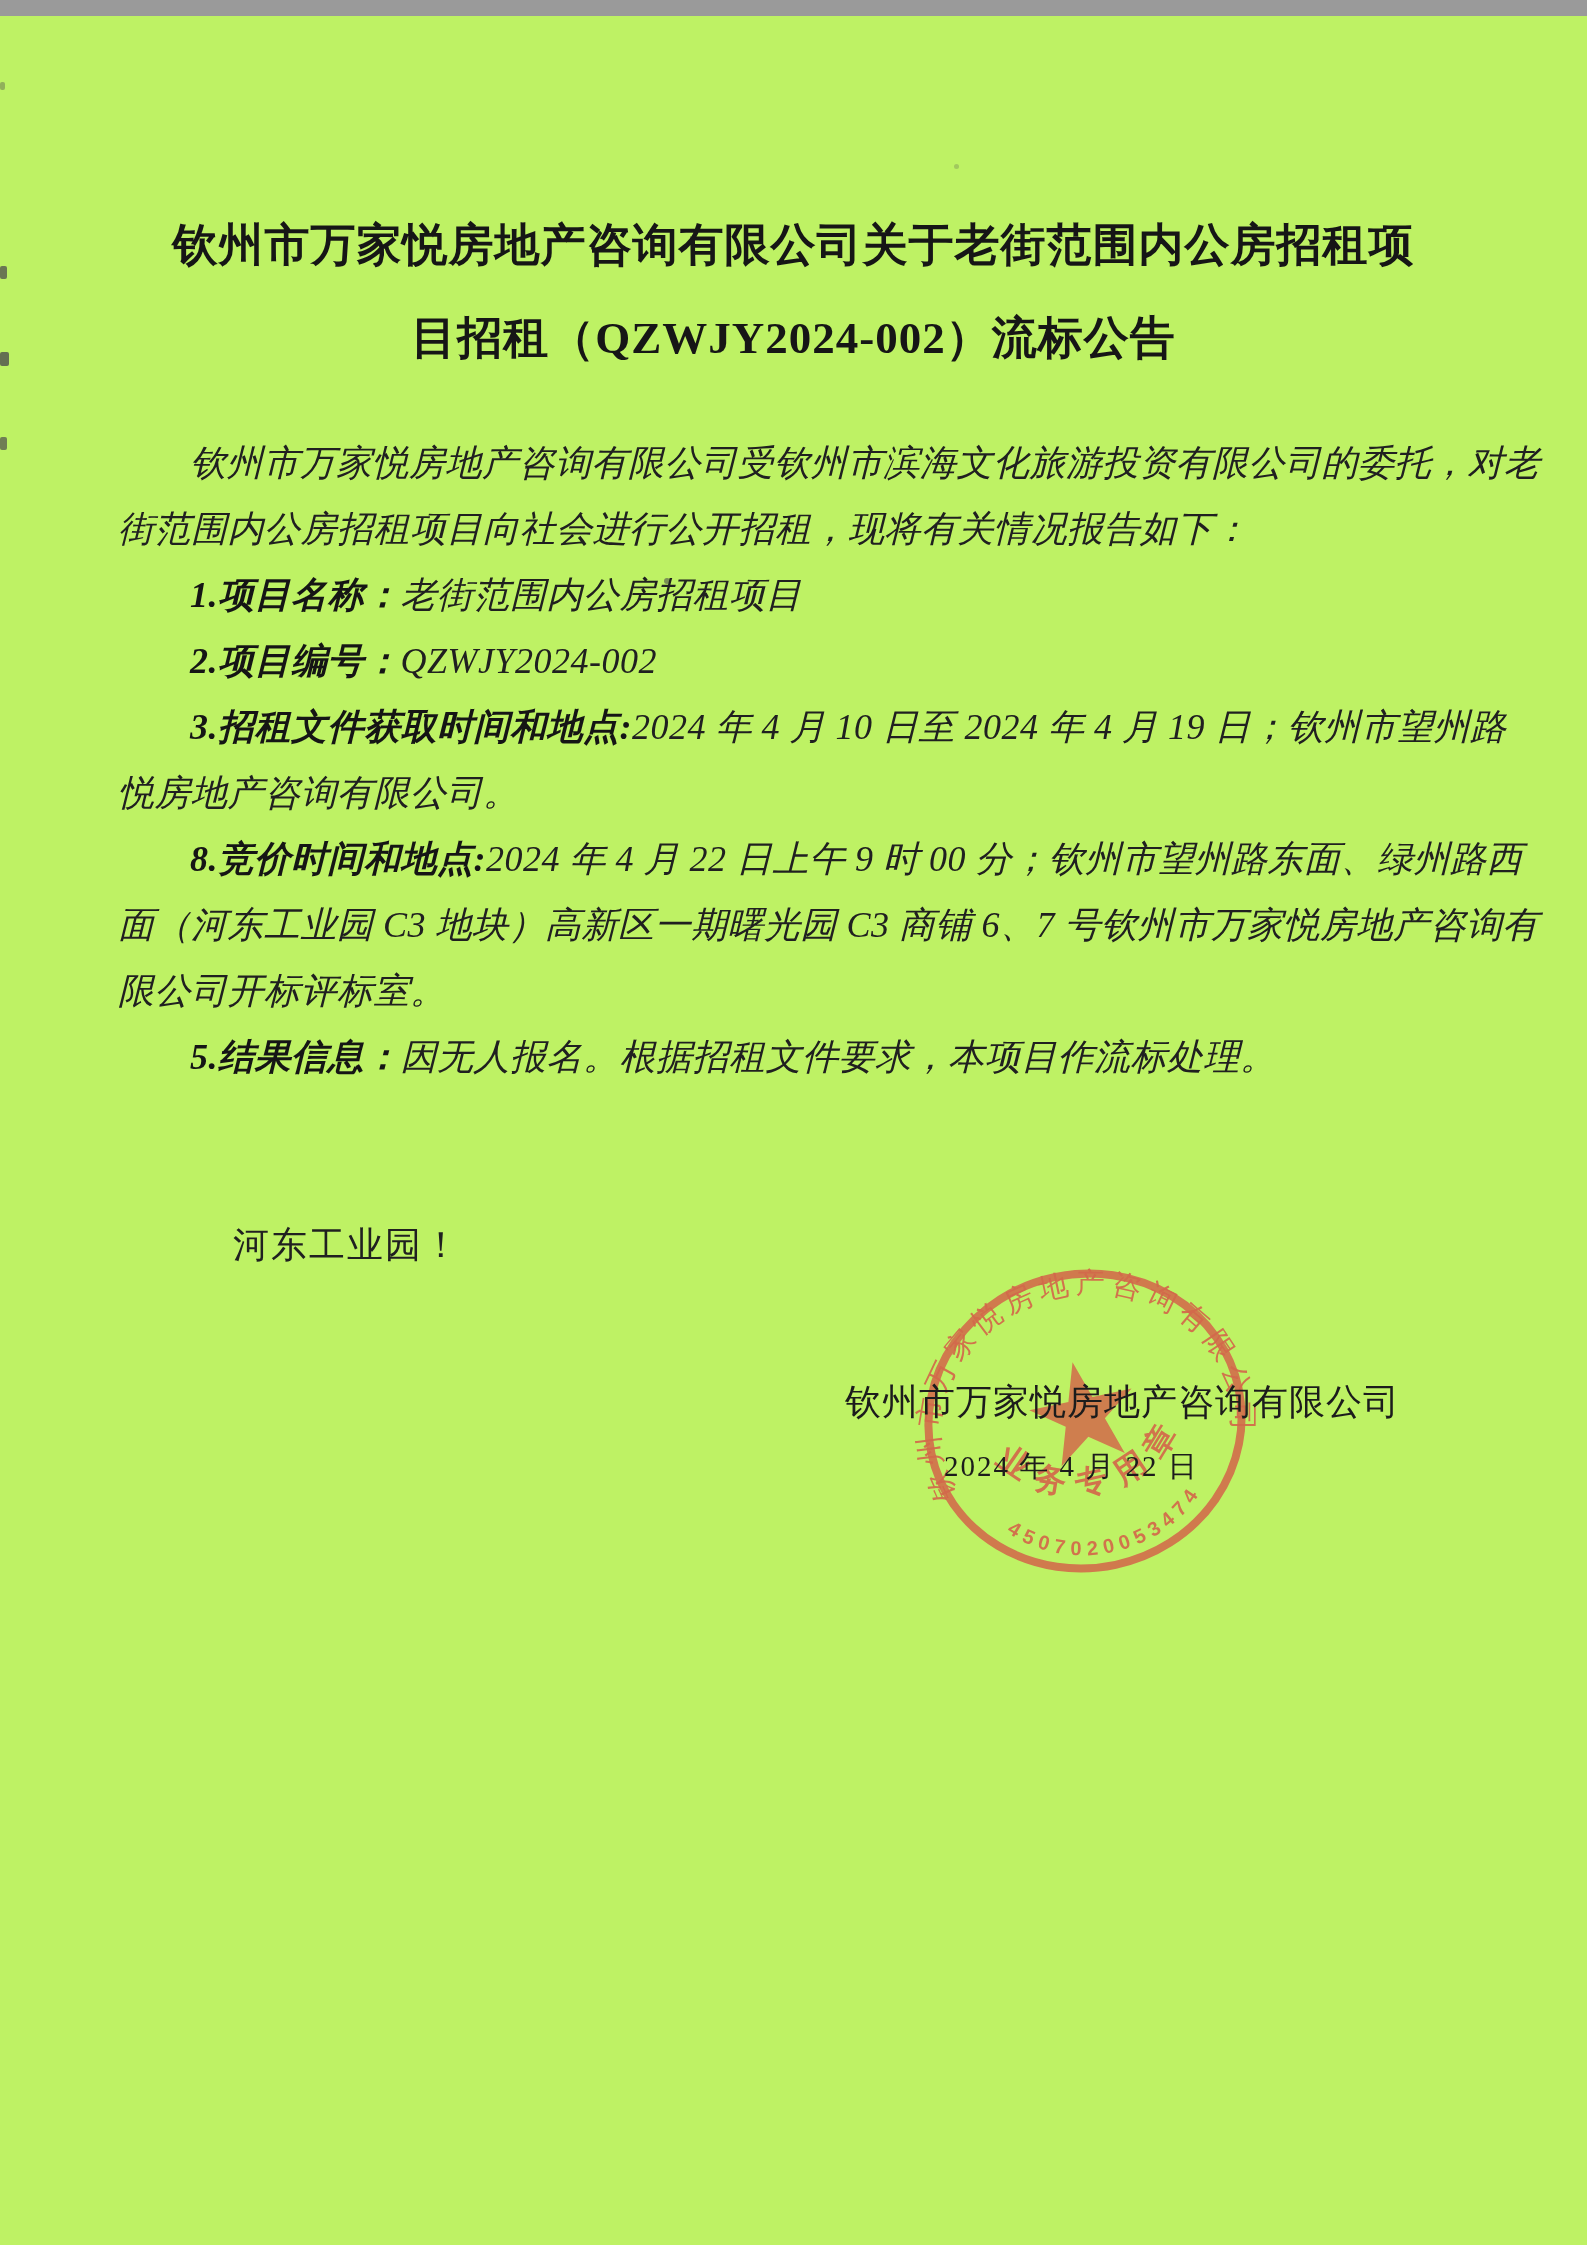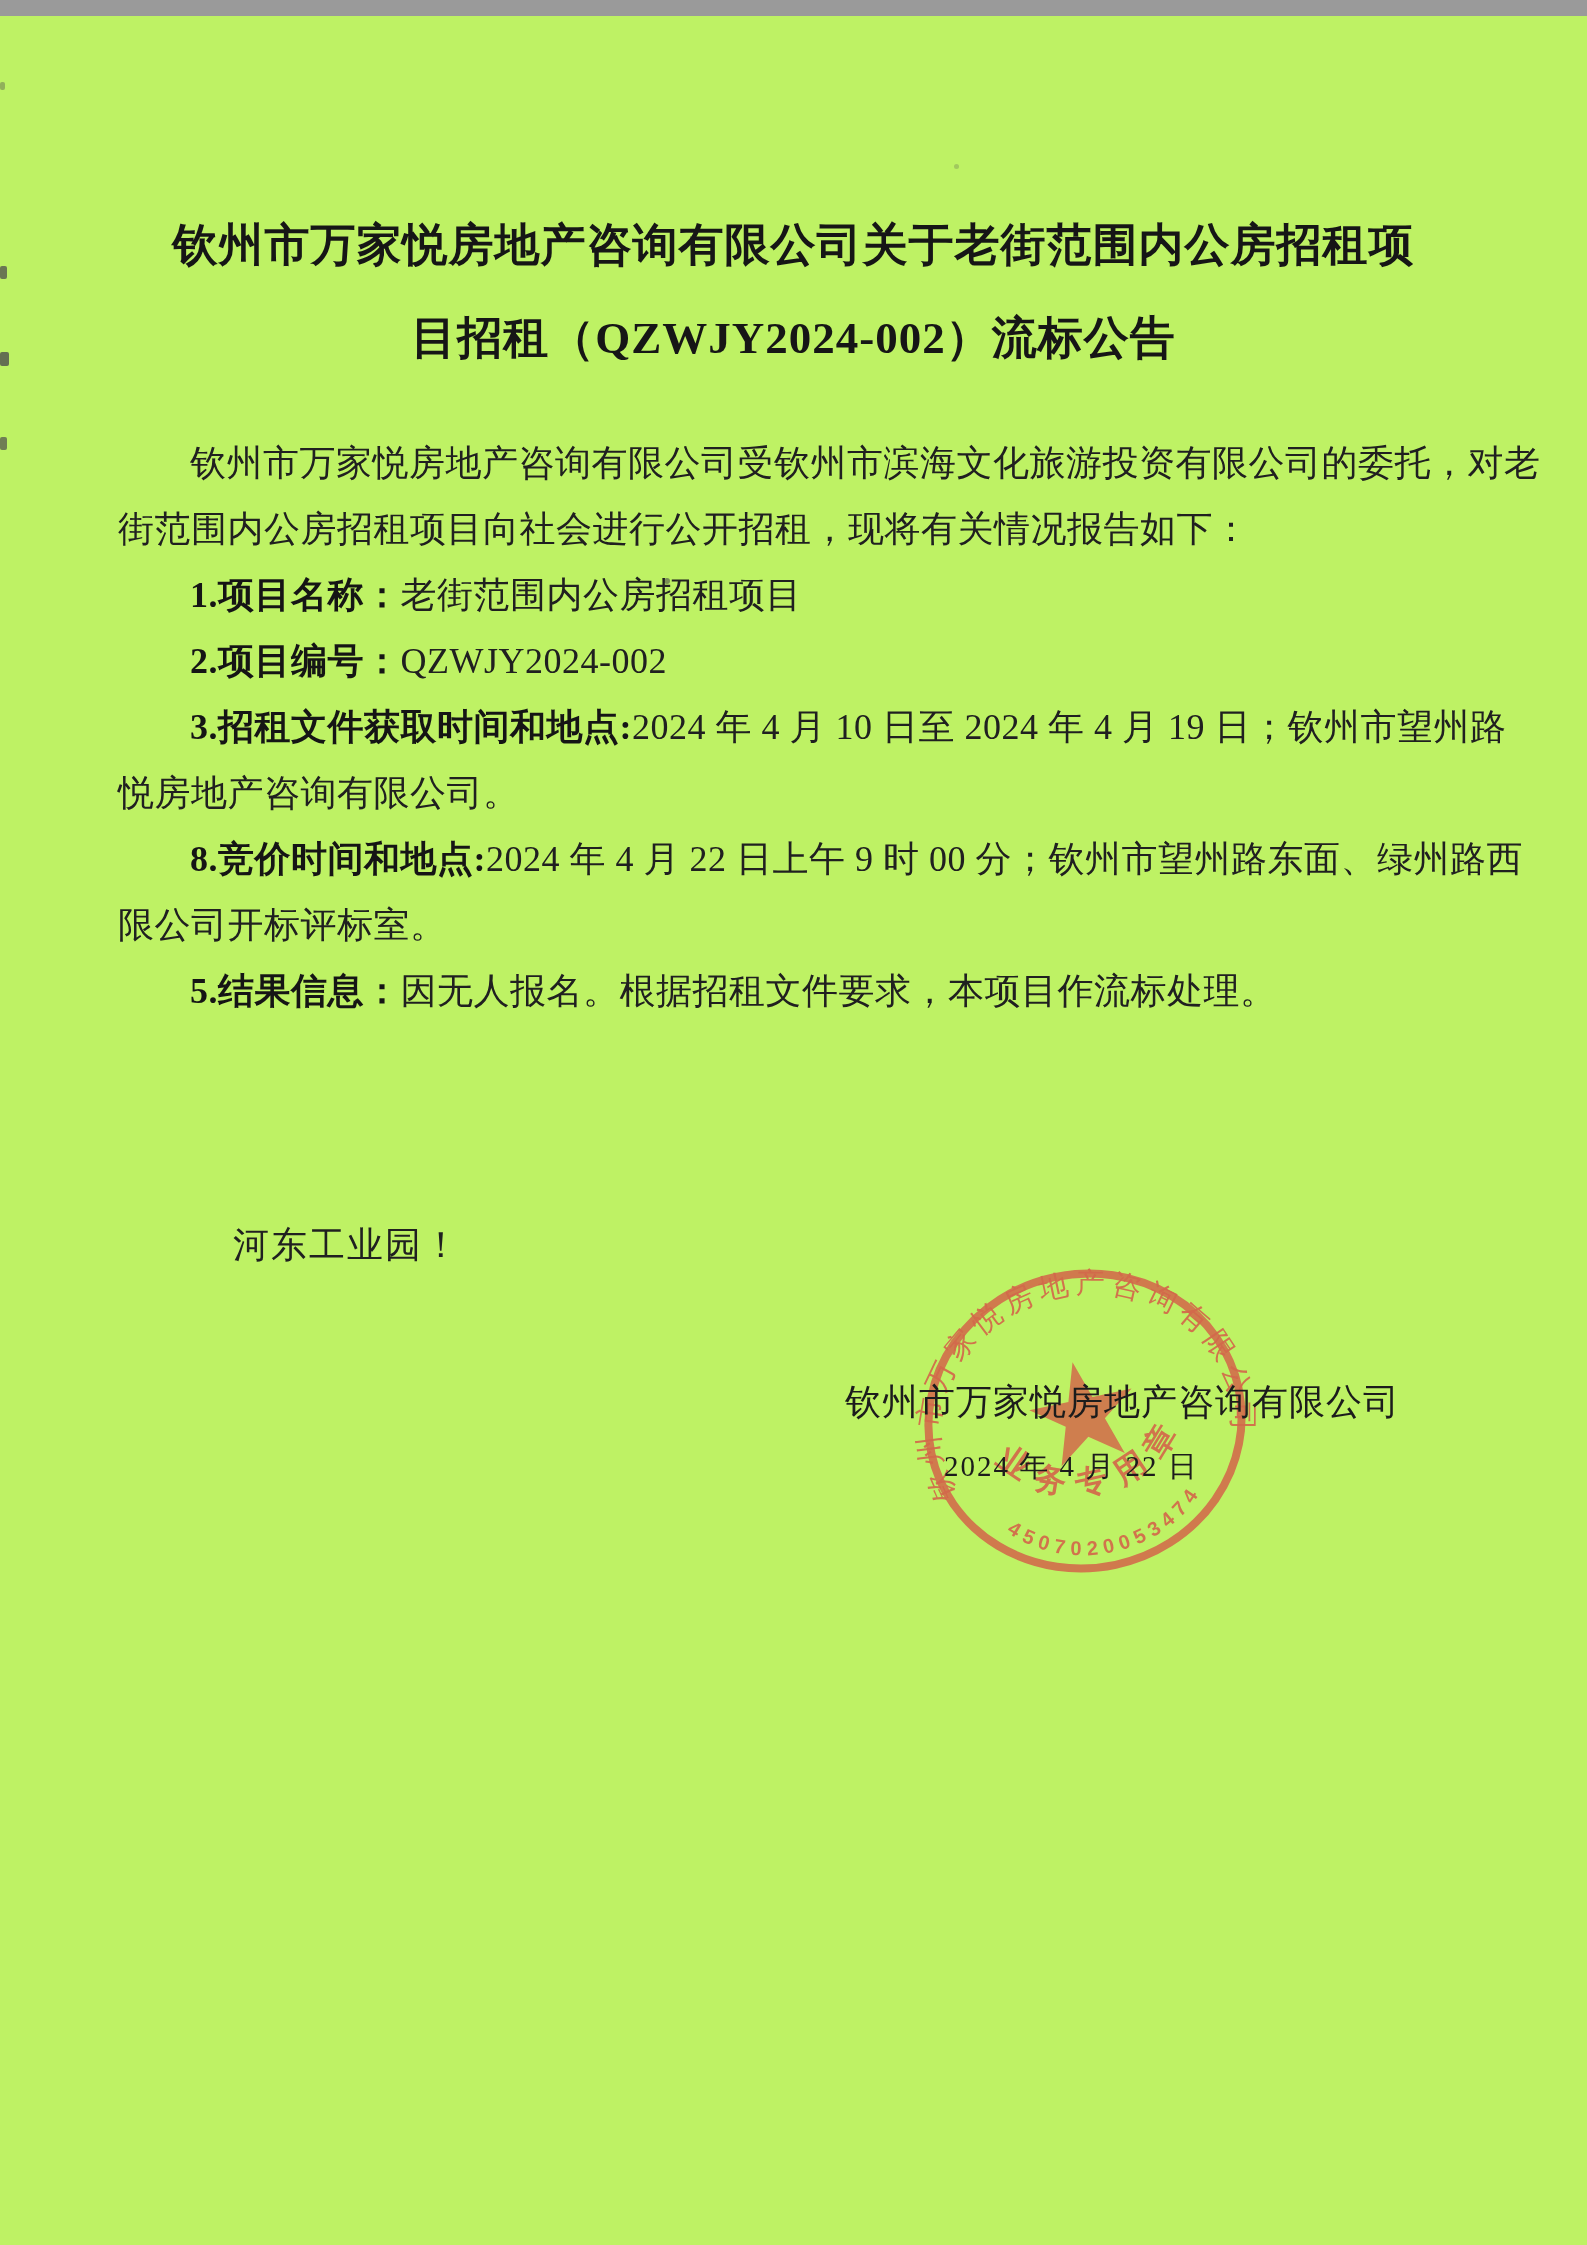--- a/index.html
+++ b/index.html
@@ -25,21 +25,21 @@
   }
   
   .body-block{
     position:absolute;
     left:118px;top:414px;width:1365px;
     font-size:36px;
     line-height:66px;
     letter-spacing:0.5px;
     color:#202020;
   }
-  .line{height:66px;white-space:nowrap;}
+  .line{height:66px;white-space:nowrap;font-style:italic;}
   .line.ind{text-indent:72px;}
   .pfx{font-weight:bold;color:#151515;}
   .closing{
     position:absolute;
     left:233px;top:1205px;
     font-size:36px;
     color:#202020;
     letter-spacing:2px;
   }
   
@@ -94,20 +94,21 @@
   </div>
 
   <div class="body-block">
     <div class="line ind"><span>钦州市万家悦房地产咨询有限公司受钦州市滨海文化旅游投资有限公司的委托，对老</span></div>
     <div class="line"><span>街范围内公房招租项目向社会进行公开招租，现将有关情况报告如下：</span></div>
     <div class="line ind"><span class="pfx">1.项目名称：</span><span>老街范围内公房招租项目</span></div>
     <div class="line ind"><span class="pfx">2.项目编号：</span><span>QZWJY2024-002</span></div>
     <div class="line ind"><span class="pfx">3.招租文件获取时间和地点:</span><span>2024 年 4 月 10 日至 2024 年 4 月 19 日；钦州市望州路</span></div>
     <div class="line"><span>悦房地产咨询有限公司。</span></div>
     <div class="line ind"><span class="pfx">8.竞价时间和地点:</span><span>2024 年 4 月 22 日上午 9 时 00 分；钦州市望州路东面、绿州路西</span></div>
+    <div class="line"><span>面（河东工业园 C3 地块）高新区一期曙光园 C3 商铺 6、7 号钦州市万家悦房地产咨询有</span></div>
     <div class="line"><span>限公司开标评标室。</span></div>
     <div class="line ind"><span class="pfx">5.结果信息：</span><span>因无人报名。根据招租文件要求，本项目作流标处理。</span></div>
   </div>
 
   <div class="closing">河东工业园！</div>
 
   <svg class="stamp" width="350" height="350" viewBox="-175 -175 350 350" xmlns="http://www.w3.org/2000/svg">
     <g transform="rotate(-12)">
       <ellipse cx="0" cy="0" rx="157" ry="147" fill="none" stroke="#d55a48" stroke-width="8" opacity="0.88"></ellipse>
       <path id="arcTop" d="M -138 52 A 148 132 0 1 1 138 52" fill="none"></path>

